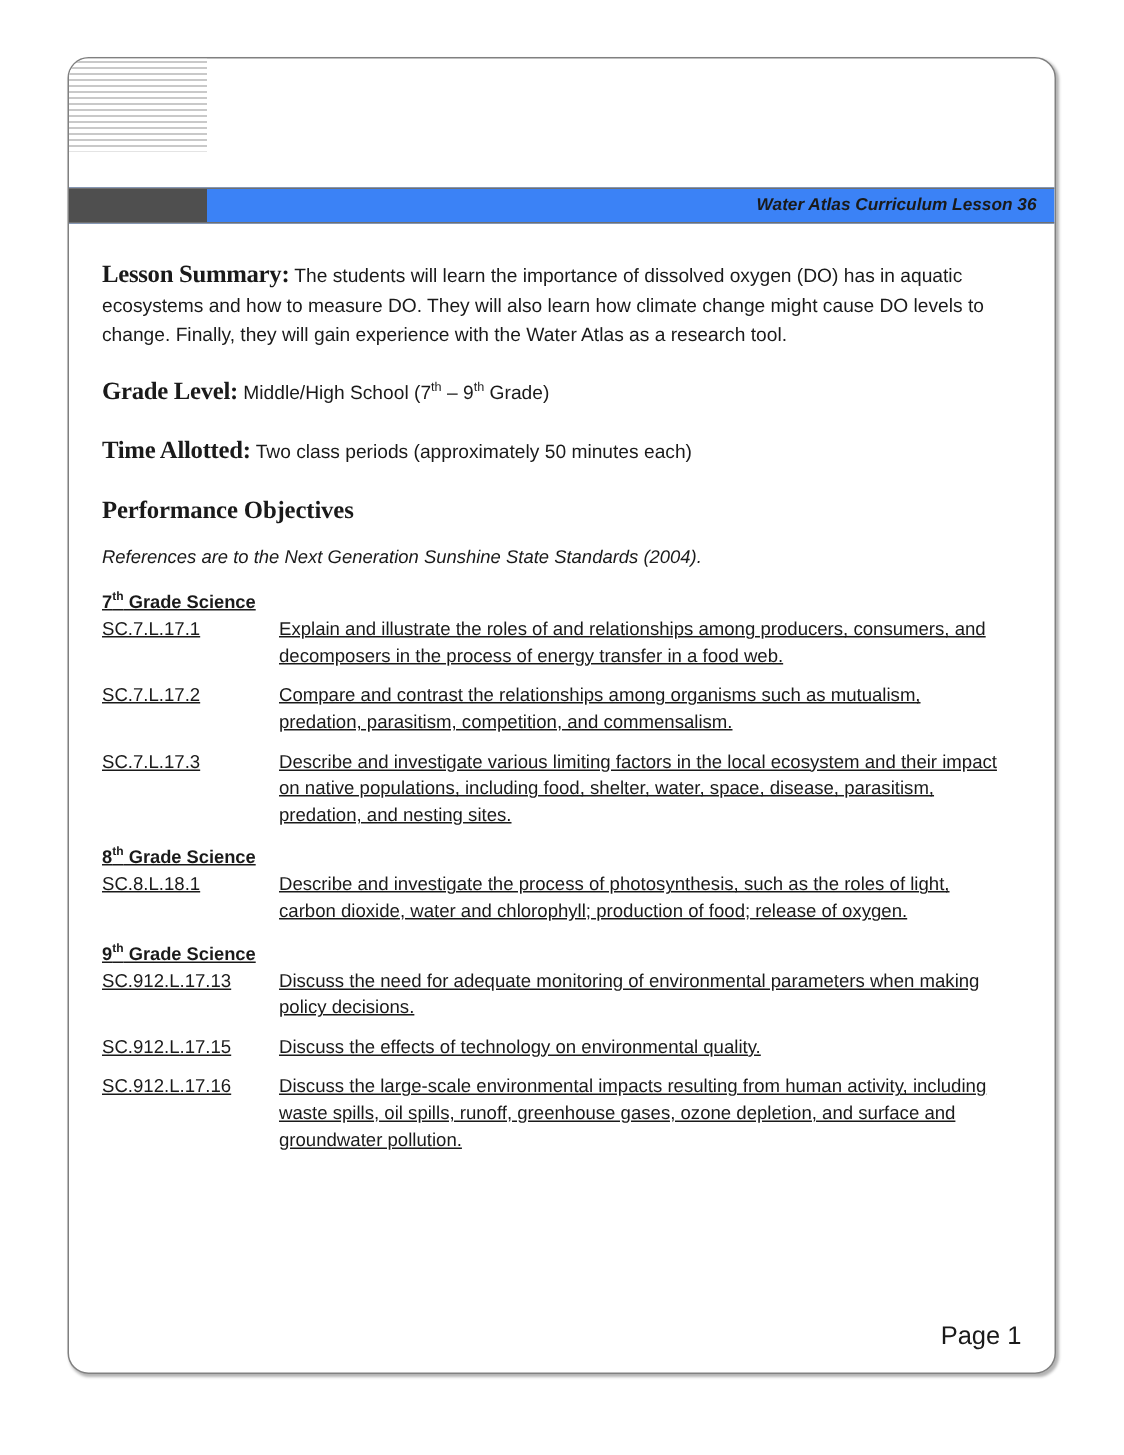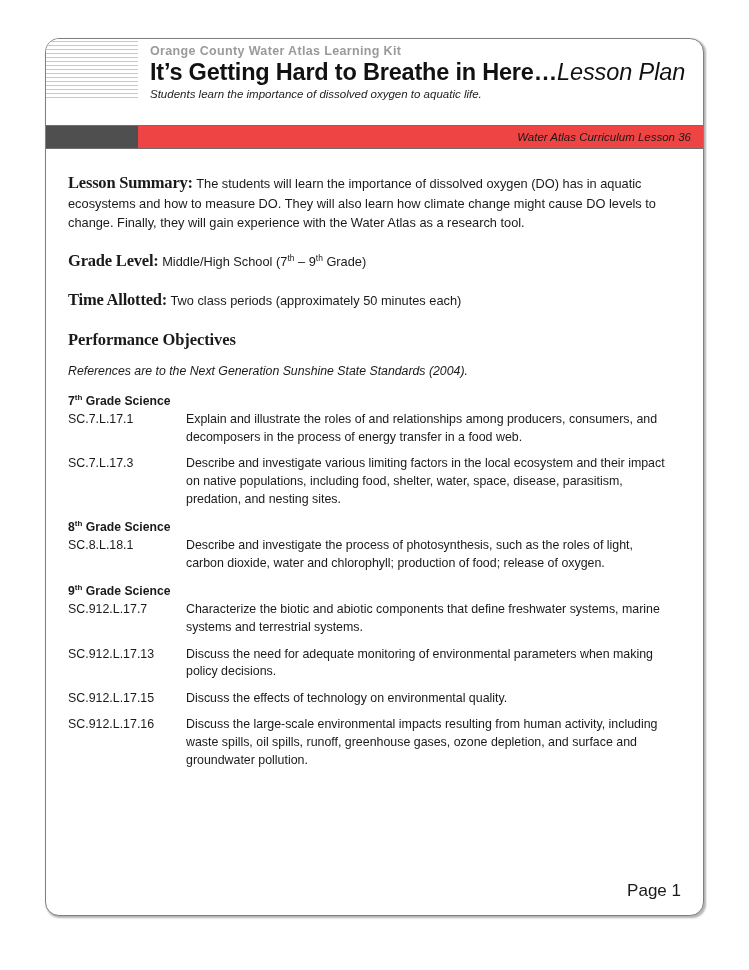--- a/index.html
+++ b/index.html
@@ -88,23 +88,24 @@
     font-size: 11.5px;
     font-style: italic;
     color: #222222;
     white-space: nowrap;
   }
 
   
   .gray-bar {
     position: relative;
     height: 22px;
-    background: #ef4444;
+    background: #3b82f6;
     border-top: 1px solid #6f6f6f;
     border-bottom: 1px solid #6f6f6f;
+    font-weight: bold;
   }
   .gray-bar-dark {
     position: absolute;
     left: 0;
     top: 0;
     width: 92px;
     height: 100%;
     background: #4f4f4f;
   }
   .gray-bar-label {
@@ -181,45 +182,39 @@
   .std-code {
     width: 112px;
     white-space: nowrap;
     padding-right: 6px !important;
   }
   .std-desc {
     padding-right: 16px !important;
   }
   .grade-block {
     margin-bottom: 12px;
+    text-decoration: underline;
   }
 
   
   .page-footer {
     position: absolute;
     right: 22px;
     bottom: 14px;
     font-size: 17px;
     color: #1a1a1a;
   }
 </style>
 </head>
 <body>
 
 <div class="page-sheet">
 
   <div class="header">
     <div class="header-stripes"></div>
-    <div class="header-text">
-      <div class="kicker">Orange County Water Atlas Learning Kit</div>
-      <div class="title-line">
-        <span class="title-main">It’s Getting Hard to Breathe in Here…</span><span class="title-sub">Lesson Plan</span>
-      </div>
-      <div class="tagline">Students learn the importance of dissolved oxygen to aquatic life.</div>
-    </div>
   </div>
 
   <div class="gray-bar">
     <div class="gray-bar-dark"></div>
     <div class="gray-bar-label">Water Atlas Curriculum Lesson 36</div>
   </div>
 
   <div class="content">
 
     <p class="para">
@@ -239,20 +234,24 @@
     <p class="ref-note">References are to the Next Generation Sunshine State Standards (2004).</p>
 
     <div id="standards-root">
         <div class="grade-block">
           <div class="grade-heading"><span>7</span><sup>th</sup><span> Grade Science</span></div>
           <table class="std-table">
             <tbody>
               <tr>
                 <td class="std-code">SC.7.L.17.1</td>
                 <td class="std-desc">Explain and illustrate the roles of and relationships among producers, consumers, and decomposers in the process of energy transfer in a food web.</td>
+              </tr>
+              <tr>
+                <td class="std-code">SC.7.L.17.2</td>
+                <td class="std-desc">Compare and contrast the relationships among organisms such as mutualism, predation, parasitism, competition, and commensalism.</td>
               </tr>
               <tr>
                 <td class="std-code">SC.7.L.17.3</td>
                 <td class="std-desc">Describe and investigate various limiting factors in the local ecosystem and their impact on native populations, including food, shelter, water, space, disease, parasitism, predation, and nesting sites.</td>
               </tr>
             </tbody>
           </table>
         </div>
         <div class="grade-block">
           <div class="grade-heading"><span>8</span><sup>th</sup><span> Grade Science</span></div>
@@ -263,24 +262,20 @@
                 <td class="std-desc">Describe and investigate the process of photosynthesis, such as the roles of light, carbon dioxide, water and chlorophyll; production of food; release of oxygen.</td>
               </tr>
             </tbody>
           </table>
         </div>
         <div class="grade-block">
           <div class="grade-heading"><span>9</span><sup>th</sup><span> Grade Science</span></div>
           <table class="std-table">
             <tbody>
               <tr>
-                <td class="std-code">SC.912.L.17.7</td>
-                <td class="std-desc">Characterize the biotic and abiotic components that define freshwater systems, marine systems and terrestrial systems.</td>
-              </tr>
-              <tr>
                 <td class="std-code">SC.912.L.17.13</td>
                 <td class="std-desc">Discuss the need for adequate monitoring of environmental parameters when making policy decisions.</td>
               </tr>
               <tr>
                 <td class="std-code">SC.912.L.17.15</td>
                 <td class="std-desc">Discuss the effects of technology on environmental quality.</td>
               </tr>
               <tr>
                 <td class="std-code">SC.912.L.17.16</td>
                 <td class="std-desc">Discuss the large-scale environmental impacts resulting from human activity, including waste spills, oil spills, runoff, greenhouse gases, ozone depletion, and surface and groundwater pollution.</td>

